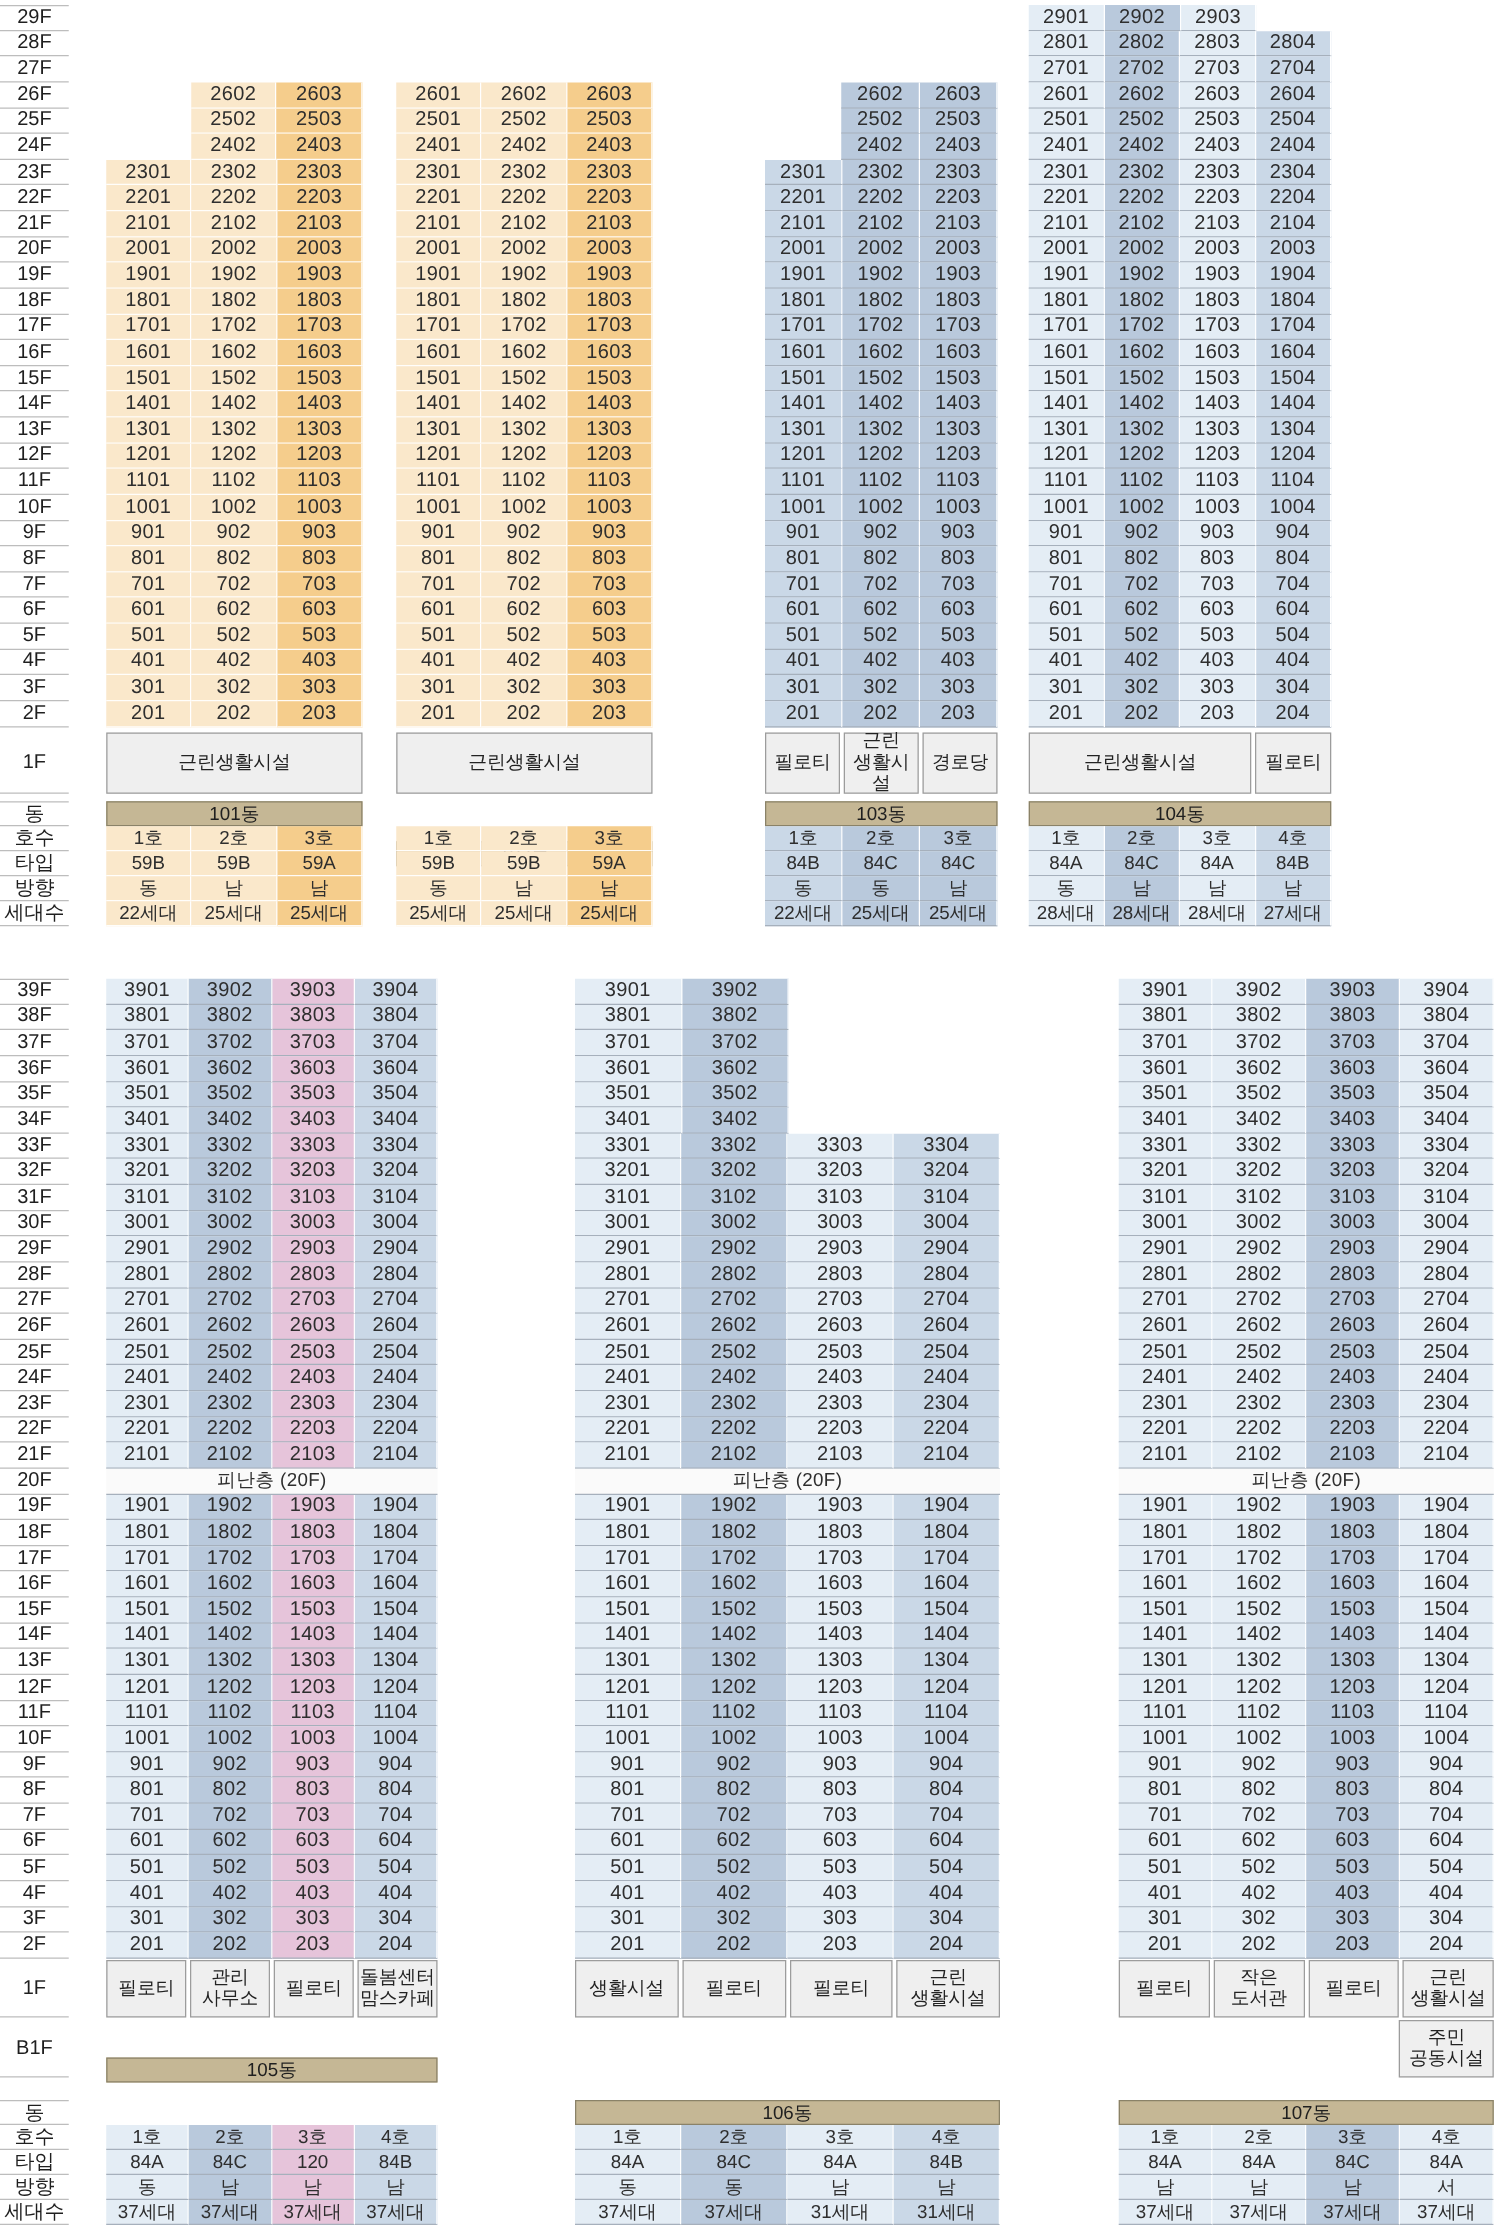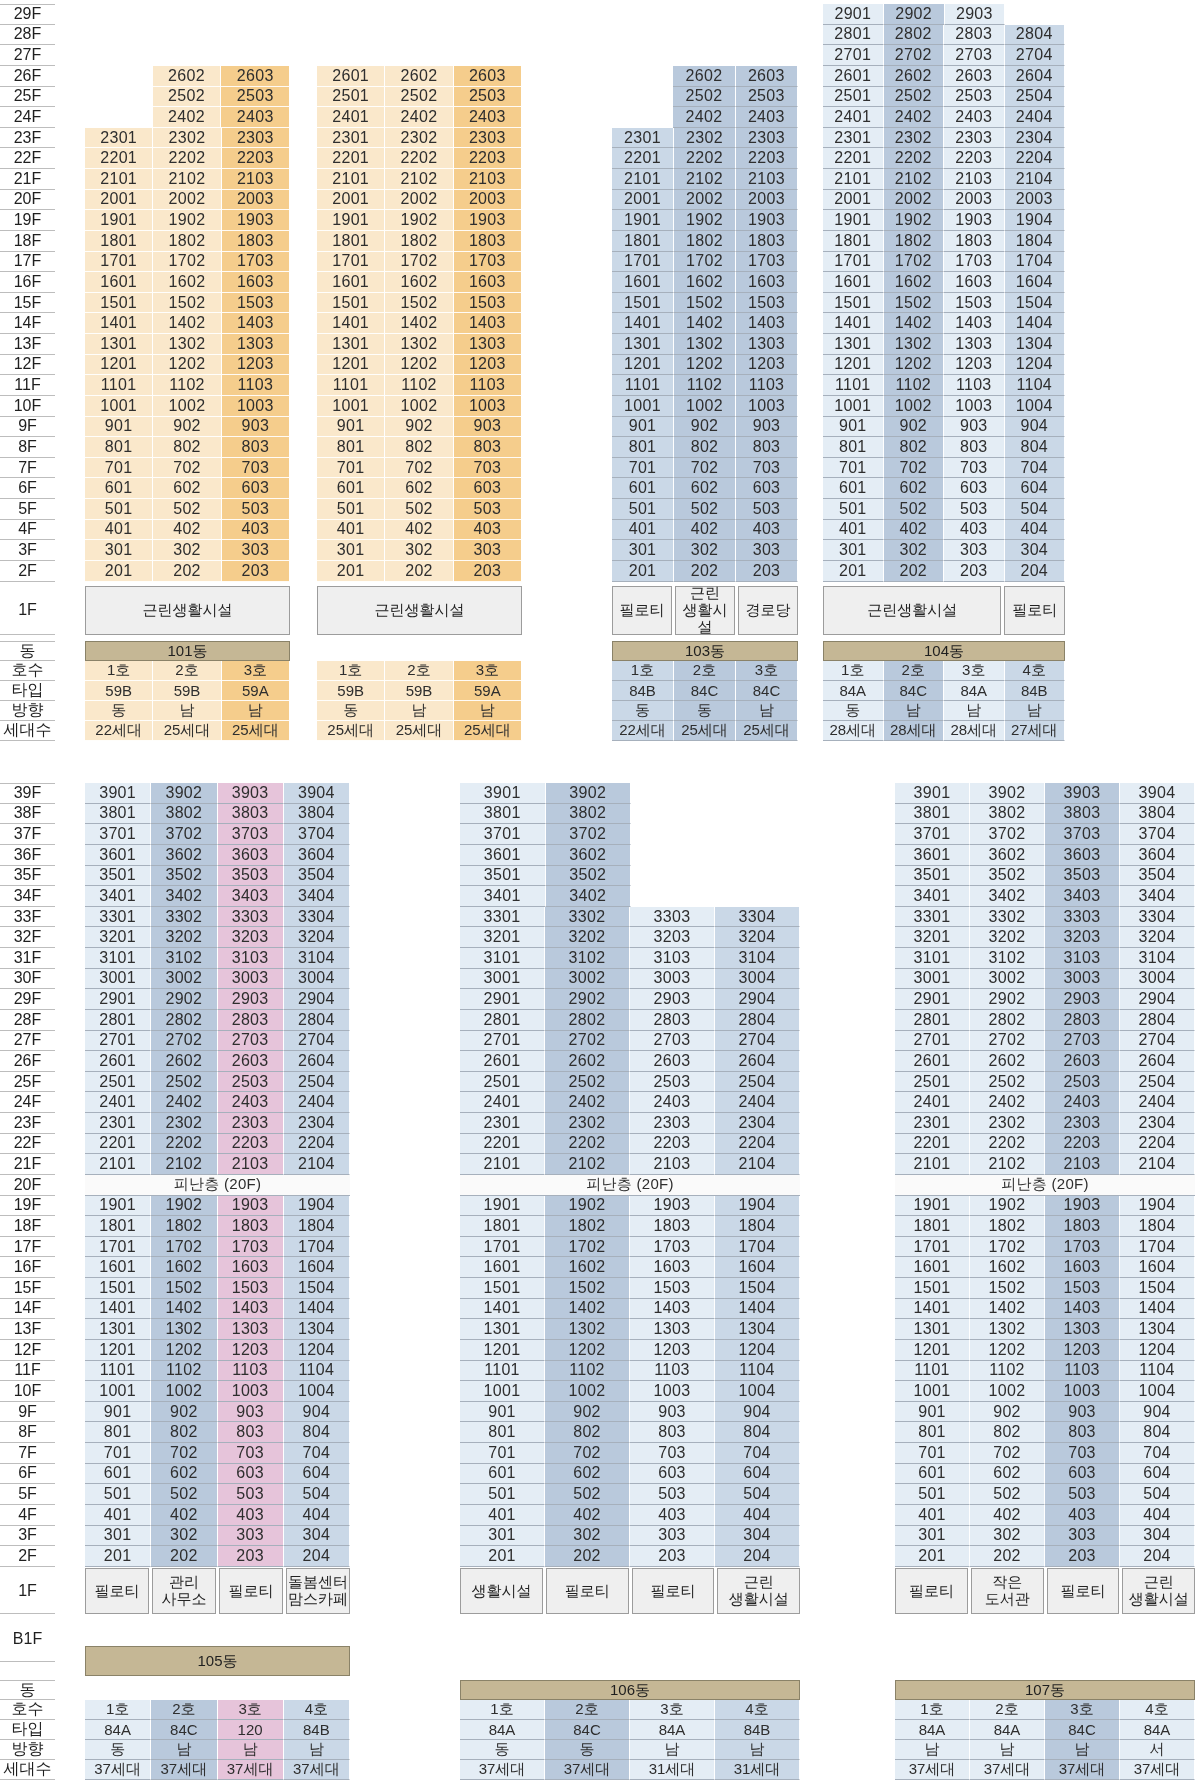--- a/index.html
+++ b/index.html
@@ -1060,21 +1060,21 @@
           </div>
         </div>
         <div class="fac-row abs" style="left: 0px; top: 785px; width: 265px; height: 46px;">
           <div class="fac" style="flex: 1 1 0%;">필로티</div>
           <div class="fac" style="flex: 1 1 0%;">관리
 사무소</div>
           <div class="fac" style="flex: 1 1 0%;">필로티</div>
           <div class="fac" style="flex: 1 1 0%;">돌봄센터
 맘스카페</div>
         </div>
-        <div class="dongHdr abs" style="left: 0px; top: 863px; width: 265px; height: 30px;">105동</div>
+        <div class="dongHdr abs" style="left: 0px; top: 863px; width: 265px; height: 20px;">105동</div>
         <div class="irow info abs" style="left: 0px; top: 917px; width: 265px; height: 20px;">
           <div class="cell cool" style="background: rgb(228, 237, 245);">1호</div>
           <div class="cell cool" style="background: rgb(185, 201, 220);">2호</div>
           <div class="cell cool" style="background: rgb(230, 196, 218);">3호</div>
           <div class="cell cool" style="background: rgb(202, 216, 231);">4호</div>
         </div>
         <div class="irow info abs" style="left: 0px; top: 937px; width: 265px; height: 20px;">
           <div class="cell cool" style="background: rgb(228, 237, 245);">84A</div>
           <div class="cell cool" style="background: rgb(185, 201, 220);">84C</div>
           <div class="cell cool" style="background: rgb(230, 196, 218);">120</div>
@@ -1583,20 +1583,25 @@
           </div>
         </div>
         <div class="fac-row abs" style="left: 0px; top: 785px; width: 300px; height: 46px;">
           <div class="fac" style="flex: 1 1 0%;">필로티</div>
           <div class="fac" style="flex: 1 1 0%;">작은
 도서관</div>
           <div class="fac" style="flex: 1 1 0%;">필로티</div>
           <div class="fac" style="flex: 1 1 0%;">근린
 생활시설</div>
         </div>
+        <div class="fac-row abs" style="left: 0px; top: 833px; width: 300px; height: 46px;">
+          <div class="fac ghost" style="flex: 3 1 0%;"></div>
+          <div class="fac" style="flex: 1 1 0%;">주민
+공동시설</div>
+        </div>
         <div class="dongHdr abs" style="left: 0px; top: 897px; width: 300px; height: 20px;">107동</div>
         <div class="irow info abs" style="left: 0px; top: 917px; width: 300px; height: 20px;">
           <div class="cell cool" style="background: rgb(228, 237, 245);">1호</div>
           <div class="cell cool" style="background: rgb(228, 237, 245);">2호</div>
           <div class="cell cool" style="background: rgb(185, 201, 220);">3호</div>
           <div class="cell cool" style="background: rgb(228, 237, 245);">4호</div>
         </div>
         <div class="irow info abs" style="left: 0px; top: 937px; width: 300px; height: 20px;">
           <div class="cell cool" style="background: rgb(228, 237, 245);">84A</div>
           <div class="cell cool" style="background: rgb(228, 237, 245);">84A</div>

